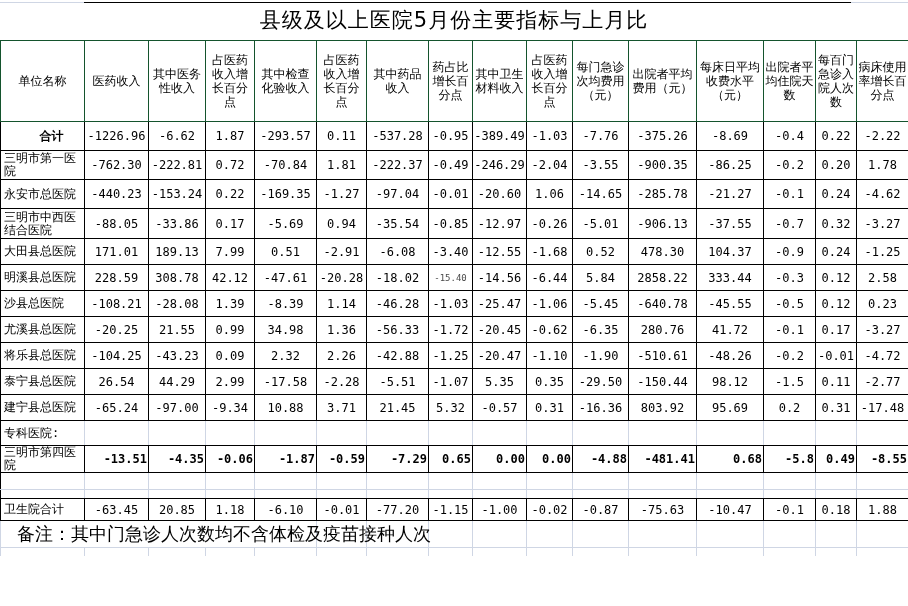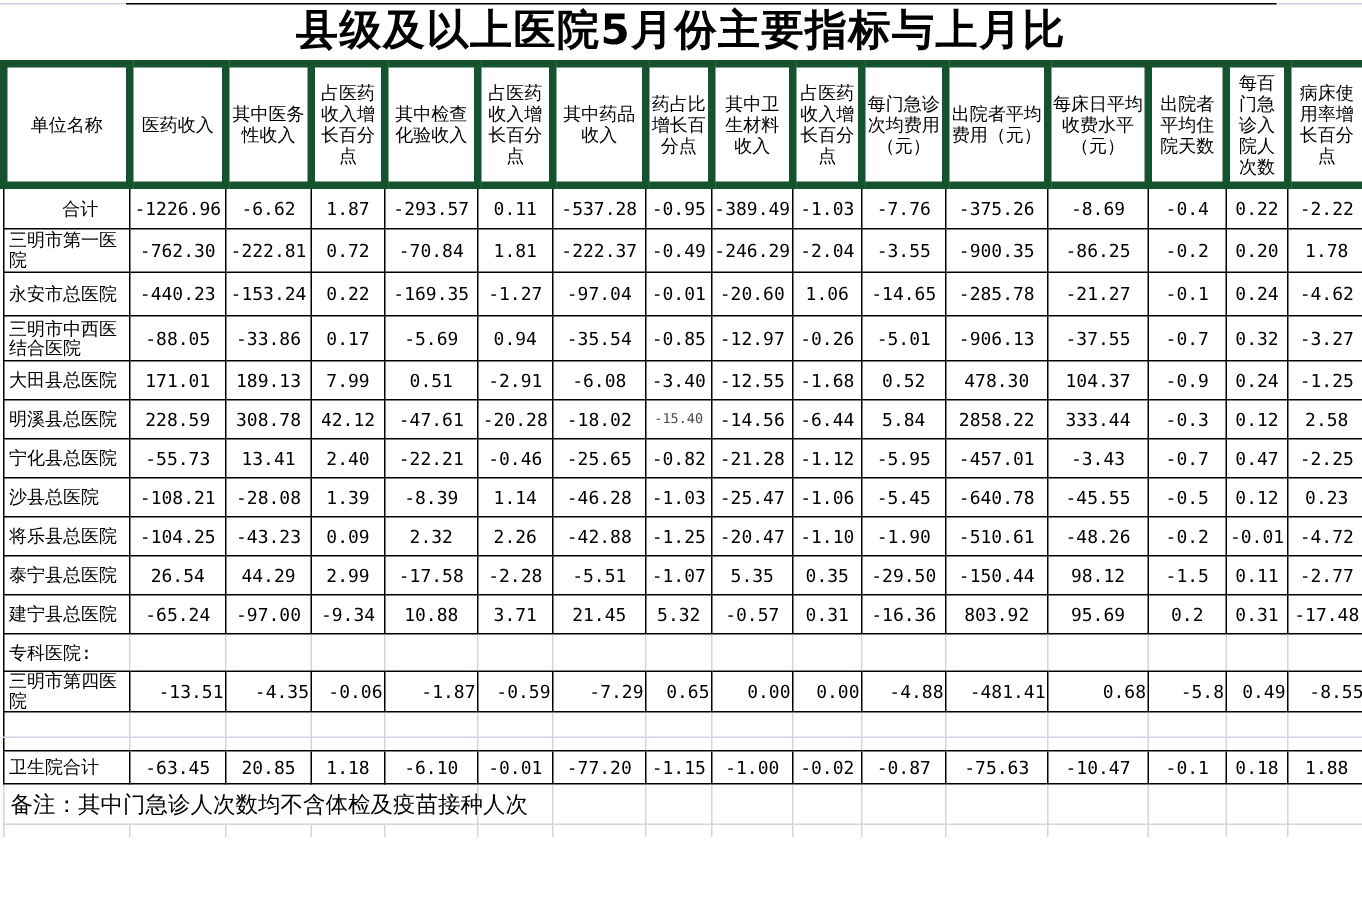--- a/index.html
+++ b/index.html
@@ -2,42 +2,42 @@
 <html><head>
 <meta charset="utf-8">
 <style>
   html,body{margin:0;padding:0;background:#ffffff;}
   .screen{width:908px;height:606px;overflow:hidden;background:#fff;position:relative;
           font-family:"DejaVu Sans Mono","DejaVu Sans",sans-serif;color:#000;}
   
   .title-row{height:40px;position:relative;display:flex;align-items:center;justify-content:center;}
   .grid-top{position:absolute;top:2px;left:0;width:100%;height:1px;background:#cfd6e4;}
   .black-top{position:absolute;top:2px;left:84px;width:767px;height:1px;background:#000;}
-  .title-text{font-family:"DejaVu Sans",sans-serif;font-weight:bold;font-size:28px;letter-spacing:1px;text-align:center;}
+  .title-text{font-family:"DejaVu Sans",sans-serif;font-weight:normal;font-size:21px;letter-spacing:1px;text-align:center;}
   
   table{border-collapse:collapse;table-layout:fixed;width:908px;}
   col.c0{width:84px}  col.c1{width:64px}  col.c2{width:57px}  col.c3{width:49px}
   col.c4{width:62px}  col.c5{width:50px}  col.c6{width:62px}  col.c7{width:44px}
   col.c8{width:54px}  col.c9{width:46px}  col.c10{width:56px} col.c11{width:68px}
   col.c12{width:67px} col.c13{width:52px} col.c14{width:41px} col.c15{width:52px}
   thead tr{height:81px;}
-  th{border:5px solid #14532d;font-weight:normal;font-size:12px;line-height:14px;
+  th{border:1px solid #14532d;font-weight:normal;font-size:12px;line-height:14px;
      padding:0 1px;text-align:center;vertical-align:middle;word-break:break-all;}
   td{font-size:12px;vertical-align:middle;padding:0;overflow:hidden;white-space:nowrap;}
   .r-bordered td{border:1px solid #000;}
   .r-plain td,.r-note td,.r-filler td{border:1px solid #cfd6e4;}
   .r-plain td:first-child{border-left-color:#000;}
   .pre td{border-bottom-color:#000;}
   .r-filler td{border-bottom:none;}
   .label-cell{text-align:left;padding-left:3px;white-space:normal;line-height:13px;word-break:break-all;}
-  .label-cell.center{text-align:center;padding-left:18px;}
+  .label-cell.center{text-align:center;padding-left:18px;font-weight:bold;}
   .value-cell{text-align:center;}
-  .flush .value-cell{text-align:right;padding-right:1px;}
+  .flush .value-cell{text-align:right;padding-right:1px;font-weight:bold;}
   .value-cell.small{font-size:9px;color:#4a4a4a;}
-  .note-cell{font-size:15px;padding-left:4px;white-space:nowrap;overflow:visible;}
+  .note-cell{font-size:18px;padding-left:16px;white-space:nowrap;overflow:visible;}
 </style>
 </head>
 <body>
 
 <div class="screen">
   <div class="title-row">
     <div class="grid-top"></div>
     <div class="black-top"></div>
     <span class="title-text">县级及以上医院5月份主要指标与上月比</span>
   </div>
@@ -183,54 +183,54 @@
           <td class="value-cell">-14.56</td>
           <td class="value-cell">-6.44</td>
           <td class="value-cell">5.84</td>
           <td class="value-cell">2858.22</td>
           <td class="value-cell">333.44</td>
           <td class="value-cell">-0.3</td>
           <td class="value-cell">0.12</td>
           <td class="value-cell">2.58</td>
         </tr>
         <tr class="r-bordered" style="height: 26px;">
-          <td class="label-cell">宁化县总医院</td>
-          <td class="value-cell">-55.73</td>
-          <td class="value-cell">13.41</td>
-          <td class="value-cell">2.40</td>
-          <td class="value-cell">-22.21</td>
-          <td class="value-cell">-0.46</td>
-          <td class="value-cell">-25.65</td>
-          <td class="value-cell">-0.82</td>
-          <td class="value-cell">-21.28</td>
-          <td class="value-cell">-1.12</td>
-          <td class="value-cell">-5.95</td>
-          <td class="value-cell">-457.01</td>
-          <td class="value-cell">-3.43</td>
-          <td class="value-cell">-0.7</td>
-          <td class="value-cell">0.47</td>
-          <td class="value-cell">-2.25</td>
-        </tr>
-        <tr class="r-bordered" style="height: 26px;">
           <td class="label-cell">沙县总医院</td>
           <td class="value-cell">-108.21</td>
           <td class="value-cell">-28.08</td>
           <td class="value-cell">1.39</td>
           <td class="value-cell">-8.39</td>
           <td class="value-cell">1.14</td>
           <td class="value-cell">-46.28</td>
           <td class="value-cell">-1.03</td>
           <td class="value-cell">-25.47</td>
           <td class="value-cell">-1.06</td>
           <td class="value-cell">-5.45</td>
           <td class="value-cell">-640.78</td>
           <td class="value-cell">-45.55</td>
           <td class="value-cell">-0.5</td>
           <td class="value-cell">0.12</td>
           <td class="value-cell">0.23</td>
+        </tr>
+        <tr class="r-bordered" style="height: 26px;">
+          <td class="label-cell">尤溪县总医院</td>
+          <td class="value-cell">-20.25</td>
+          <td class="value-cell">21.55</td>
+          <td class="value-cell">0.99</td>
+          <td class="value-cell">34.98</td>
+          <td class="value-cell">1.36</td>
+          <td class="value-cell">-56.33</td>
+          <td class="value-cell">-1.72</td>
+          <td class="value-cell">-20.45</td>
+          <td class="value-cell">-0.62</td>
+          <td class="value-cell">-6.35</td>
+          <td class="value-cell">280.76</td>
+          <td class="value-cell">41.72</td>
+          <td class="value-cell">-0.1</td>
+          <td class="value-cell">0.17</td>
+          <td class="value-cell">-3.27</td>
         </tr>
         <tr class="r-bordered" style="height: 26px;">
           <td class="label-cell">将乐县总医院</td>
           <td class="value-cell">-104.25</td>
           <td class="value-cell">-43.23</td>
           <td class="value-cell">0.09</td>
           <td class="value-cell">2.32</td>
           <td class="value-cell">2.26</td>
           <td class="value-cell">-42.88</td>
           <td class="value-cell">-1.25</td>

